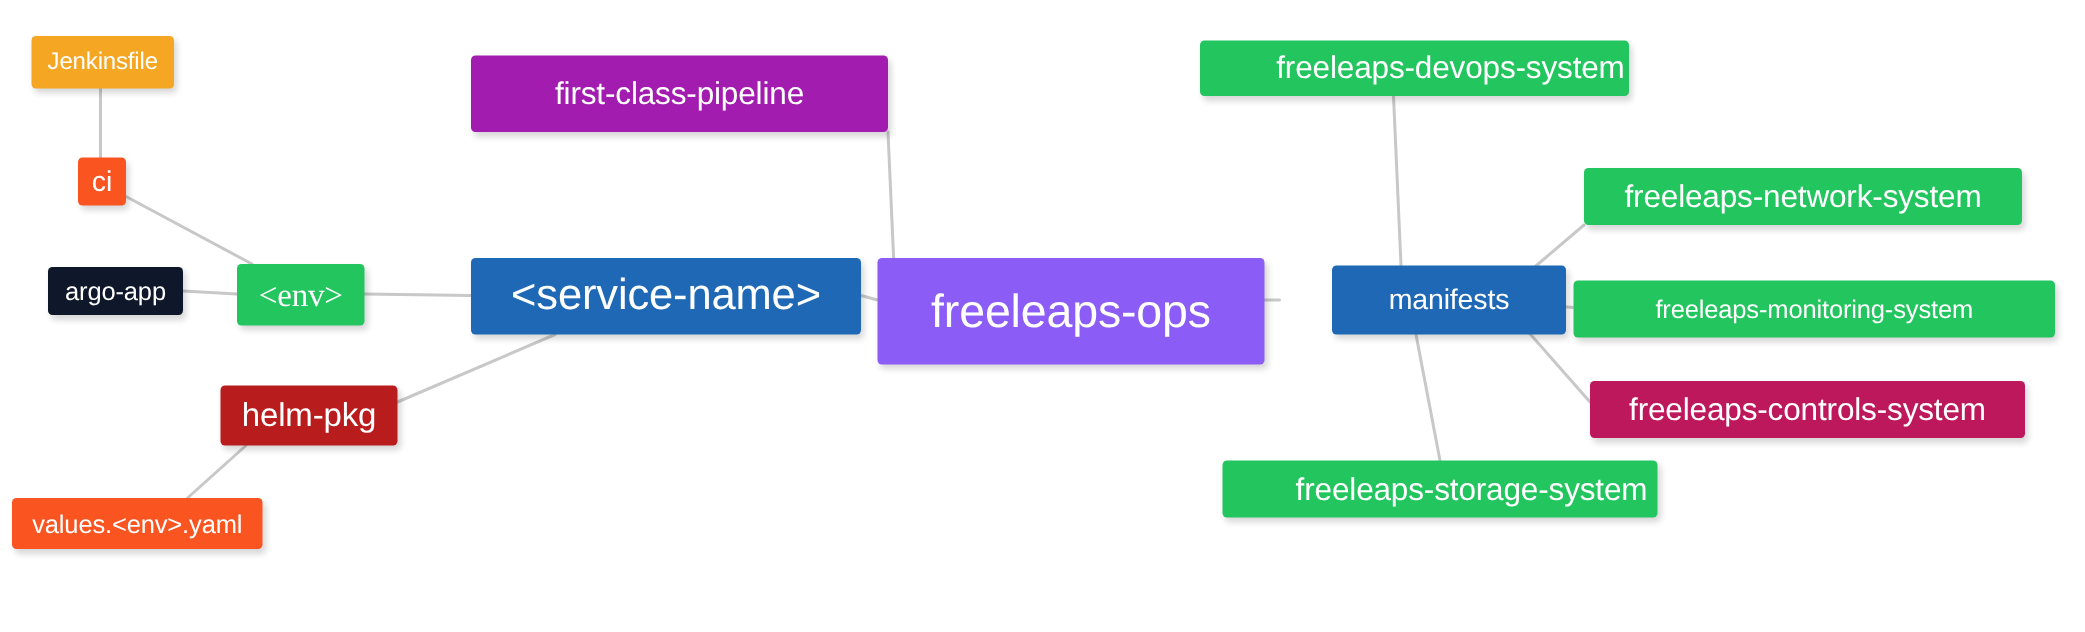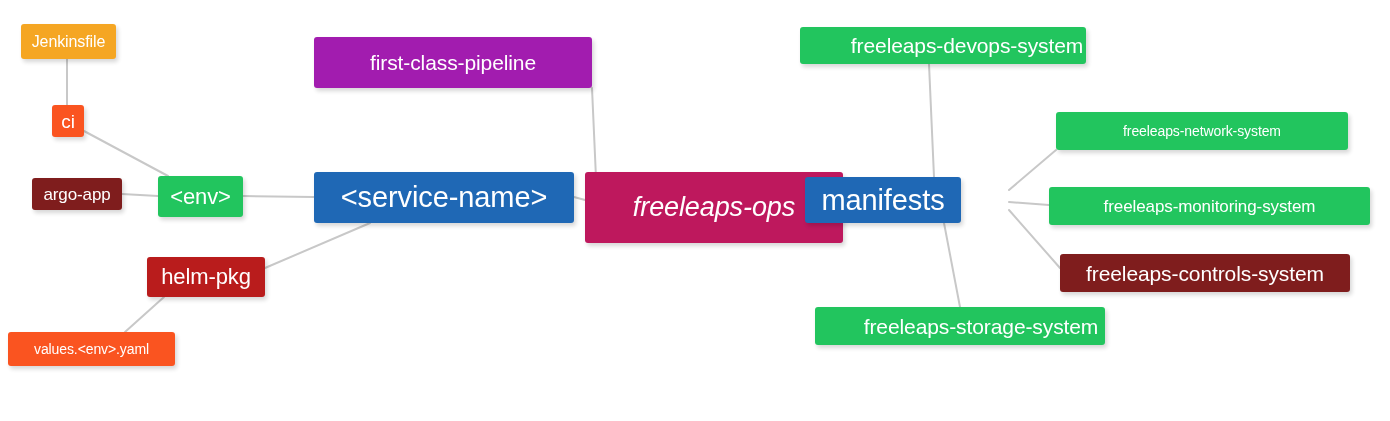--- a/index.html
+++ b/index.html
@@ -60,53 +60,53 @@
       <path d="M 1009 210 L 1060 268" stroke="#c8c8c8" stroke-width="2" fill="none" stroke-linecap="round"></path>
       <path d="M 944 223 L 960 307" stroke="#c8c8c8" stroke-width="2" fill="none" stroke-linecap="round"></path>
     </svg>
   <div id="node-layer">
       <div class="node" style="left: 21px; top: 24px; width: 95px; height: 35px; background: rgb(245, 166, 35); font-size: 16px;">
         <span>Jenkinsfile</span>
       </div>
       <div class="node" style="left: 52px; top: 105px; width: 32px; height: 32px; background: rgb(250, 84, 32); font-size: 19px;">
         <span>ci</span>
       </div>
-      <div class="node" style="left: 32px; top: 178px; width: 90px; height: 32px; background: #7f1d1d; font-size: 17px;">
+      <div class="node" style="left: 32px; top: 178px; width: 90px; height: 32px; background: #0f172a; font-size: 17px;">
         <span>argo-app</span>
       </div>
-      <div class="node" style="left: 158px; top: 176px; width: 85px; height: 41px; background: rgb(34, 197, 94); font-size: 22px;">
+      <div class="node" style="left: 158px; top: 176px; width: 85px; height: 41px; background: rgb(34, 197, 94); font-size: 22px; font-family: Liberation Serif, serif;">
         <span>&lt;env&gt;</span>
       </div>
       <div class="node" style="left: 147px; top: 257px; width: 118px; height: 40px; background: #b91c1c; font-size: 22px;">
         <span>helm-pkg</span>
       </div>
-      <div class="node" style="left: 8px; top: 332px; width: 167px; height: 34px; background: rgb(250, 84, 32); font-size: 14px;">
+      <div class="node" style="left: 8px; top: 332px; width: 167px; height: 34px; background: rgb(250, 84, 32); font-size: 17px;">
         <span>values.&lt;env&gt;.yaml</span>
       </div>
       <div class="node" style="left: 314px; top: 37px; width: 278px; height: 51px; background: #a21caf; font-size: 21px;">
         <span>first-class-pipeline</span>
       </div>
       <div class="node" style="left: 314px; top: 172px; width: 260px; height: 51px; background: rgb(31, 104, 181); font-size: 29px; text-align: center;">
         <span>&lt;service-name&gt;</span>
       </div>
-      <div class="node" style="left: 585px; top: 172px; width: 258px; height: 71px; background: #be185d; font-size: 27px; font-style: italic;">
+      <div class="node" style="left: 585px; top: 172px; width: 258px; height: 71px; background: #8b5cf6; font-size: 31px;">
         <span>freeleaps-ops</span>
       </div>
-      <div class="node" style="left: 805px; top: 177px; width: 156px; height: 46px; background: rgb(31, 104, 181); font-size: 29px;">
+      <div class="node" style="left: 888px; top: 177px; width: 156px; height: 46px; background: rgb(31, 104, 181); font-size: 19px;">
         <span>manifests</span>
       </div>
       <div class="node" style="left: 800px; top: 27px; width: 286px; height: 37px; background: rgb(34, 197, 94); font-size: 21px; padding-left: 48px;">
         <span>freeleaps-devops-system</span>
       </div>
-      <div class="node" style="left: 1056px; top: 112px; width: 292px; height: 38px; background: rgb(34, 197, 94); font-size: 14px;">
+      <div class="node" style="left: 1056px; top: 112px; width: 292px; height: 38px; background: rgb(34, 197, 94); font-size: 21px;">
         <span>freeleaps-network-system</span>
       </div>
       <div class="node" style="left: 1049px; top: 187px; width: 321px; height: 38px; background: rgb(34, 197, 94); font-size: 17px;">
         <span>freeleaps-monitoring-system</span>
       </div>
-      <div class="node" style="left: 1060px; top: 254px; width: 290px; height: 38px; background: #7f1d1d; font-size: 21px;">
+      <div class="node" style="left: 1060px; top: 254px; width: 290px; height: 38px; background: #be185d; font-size: 21px;">
         <span>freeleaps-controls-system</span>
       </div>
       <div class="node" style="left: 815px; top: 307px; width: 290px; height: 38px; background: rgb(34, 197, 94); font-size: 21px; padding-left: 42px;">
         <span>freeleaps-storage-system</span>
       </div>
     </div>
 </div>
 
 </body></html>

